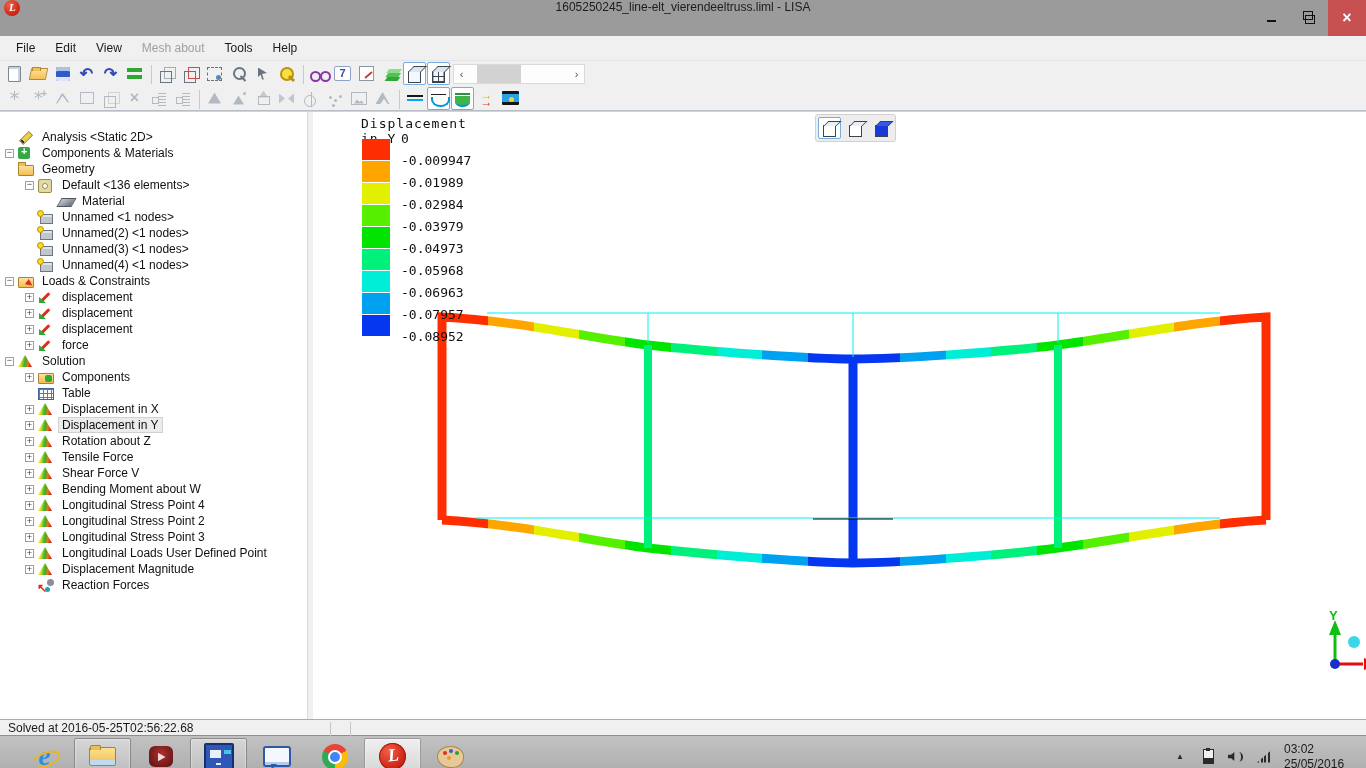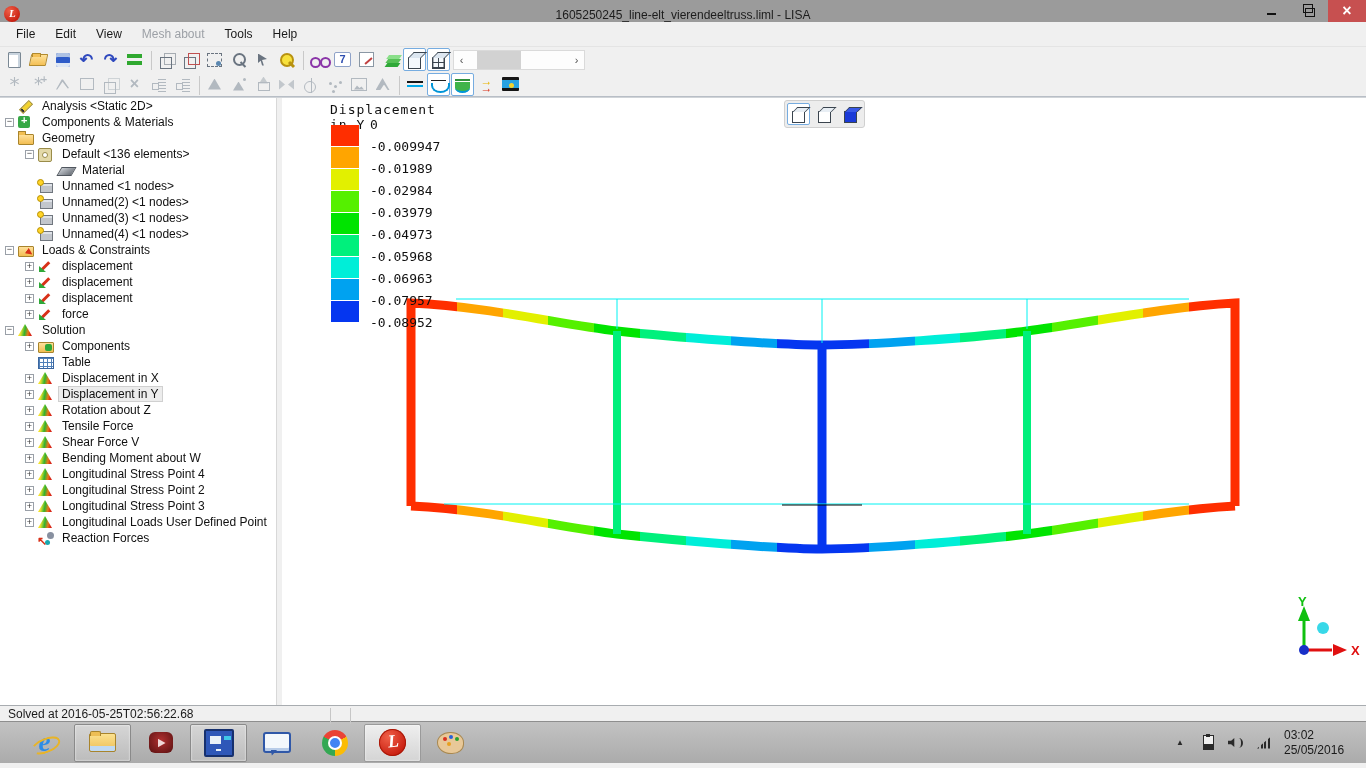--- a/index.html
+++ b/index.html
@@ -1,18 +1,18 @@
 <!DOCTYPE html>
 <html><head>
 <meta charset="utf-8">
 <style>
   *{margin:0;padding:0;box-sizing:border-box}
   html,body{width:1366px;height:768px;overflow:hidden;font-family:"Liberation Sans",sans-serif;background:#F0F0F0}
   
-  .titlebar{height:22px;background:#9B9B9B;display:flex;align-items:flex-end;position:relative}
+  .titlebar{height:36px;background:#9B9B9B;display:flex;align-items:flex-start;position:relative}
   .app-badge{width:16px;height:16px;border-radius:50%;background:radial-gradient(circle at 35% 30%,#F06048,#C81E10 75%);margin-left:4px;position:relative}
   .app-badge::before{content:"L";position:absolute;left:5px;top:1px;color:#fff;font:italic bold 11px "Liberation Serif",serif}
   .title-text{position:absolute;left:0;right:0;text-align:center;font-size:12px;color:#1c1c1c}
   .win-btns{margin-left:auto;display:flex;height:100%;z-index:2}
   .win-btn{width:38px;height:100%;display:flex;align-items:center;justify-content:center;color:#111}
   .wb-min::before{content:"";width:9px;height:2px;background:#111;margin-top:6px}
   .wb-rest::before{content:"";width:8px;height:7px;border:1px solid #111;background:#9B9B9B;margin:2px 0 0 2px}
   .wb-rest::after{content:"";width:8px;height:7px;border:1px solid #111;position:absolute;transform:translate(-1px,-3px)}
   .wb-close{background:#C75050;color:#fff;font-size:14px;font-weight:bold}
   .wb-close::before{content:"×";font-size:16px}
@@ -84,21 +84,21 @@
   .tbi[data-icon="curve2"]::after{content:"";position:absolute;left:3px;top:5px;width:15px;height:2px;background:#2F8F3A}
   .tbi[data-icon="arrows"]::before{content:"→";font-weight:bold;font-size:12px;line-height:6px;color:#E8B400;text-shadow:0 7px #D83018;margin-top:-7px}
   .tbi[data-icon="film"]::before{content:"";width:17px;height:14px;background:linear-gradient(180deg,#151515 0 3px,#28A2E2 3px 11px,#151515 11px);border-radius:1px}
   .tbi[data-icon="film"]::after{content:"";position:absolute;width:5px;height:5px;border-radius:50%;background:#F2D22E;left:9px;top:9px}
   .tb-scroll{display:inline-flex;align-items:center;width:132px;height:20px;background:#FDFDFD;border:1px solid #DADADA;margin-left:2px}
   .sb-ar{width:15px;height:100%;display:flex;align-items:center;justify-content:center;color:#505050;font-size:11px}
   .sb-track{flex:1;height:100%;position:relative}
   .sb-thumb{position:absolute;left:8px;top:0;width:44px;height:100%;background:#D2D2D2}
   
   .main{display:flex;height:608px;border-top:1px solid #D0D4D8}
-  .tree{width:277px;background:#fff;padding-top:0;overflow:hidden;border-right:1px solid #D8D8D8}
+  .tree{width:308px;background:#fff;padding-top:17px;overflow:hidden;border-right:1px solid #D8D8D8}
   .splitter{width:5px;background:#F0F0F0}
   .tree-row{display:flex;align-items:center;height:16px;font-size:12px;color:#101010;white-space:nowrap}
   .tree-row[data-level="0"]{padding-left:5px}
   .tree-row[data-level="1"]{padding-left:25px}
   .tree-row[data-level="2"]{padding-left:45px}
   .t-expand{width:12px;height:16px;display:flex;align-items:center;flex:none}
   .t-exp-glyph{width:9px;height:9px;border:1px solid #9AA0A8;background:#fff;display:none;position:relative}
   .tree-row[data-expand="plus"] .t-exp-glyph,.tree-row[data-expand="minus"] .t-exp-glyph{display:block}
   .t-exp-glyph::before{position:absolute;left:0;top:-2px;width:7px;text-align:center;font-size:9px;line-height:11px;color:#404040}
   .tree-row[data-expand="plus"] .t-exp-glyph::before{content:"+"}
@@ -430,20 +430,27 @@
       <span class="ti" data-icon="result"></span>
       <span class="t-label">Longitudinal Stress Point 3</span>
     </div>
       <div class="tree-row" data-level="1" data-expand="plus">
       <span class="t-expand">
           <span class="t-exp-glyph"></span>
         </span>
       <span class="ti" data-icon="result"></span>
       <span class="t-label">Longitudinal Loads User Defined Point</span>
     </div>
+      <div class="tree-row" data-level="1" data-expand="plus">
+      <span class="t-expand">
+          <span class="t-exp-glyph"></span>
+        </span>
+      <span class="ti" data-icon="result"></span>
+      <span class="t-label">Displacement Magnitude</span>
+    </div>
       <div class="tree-row" data-level="1" data-expand="none">
       <span class="t-expand"></span>
       <span class="ti" data-icon="reaction"></span>
       <span class="t-label">Reaction Forces</span>
     </div>
     </div>
   <div class="splitter"></div>
 
   <div class="viewport">
     <svg class="truss-svg" width="1083" height="608" viewBox="0 0 1083 608">

